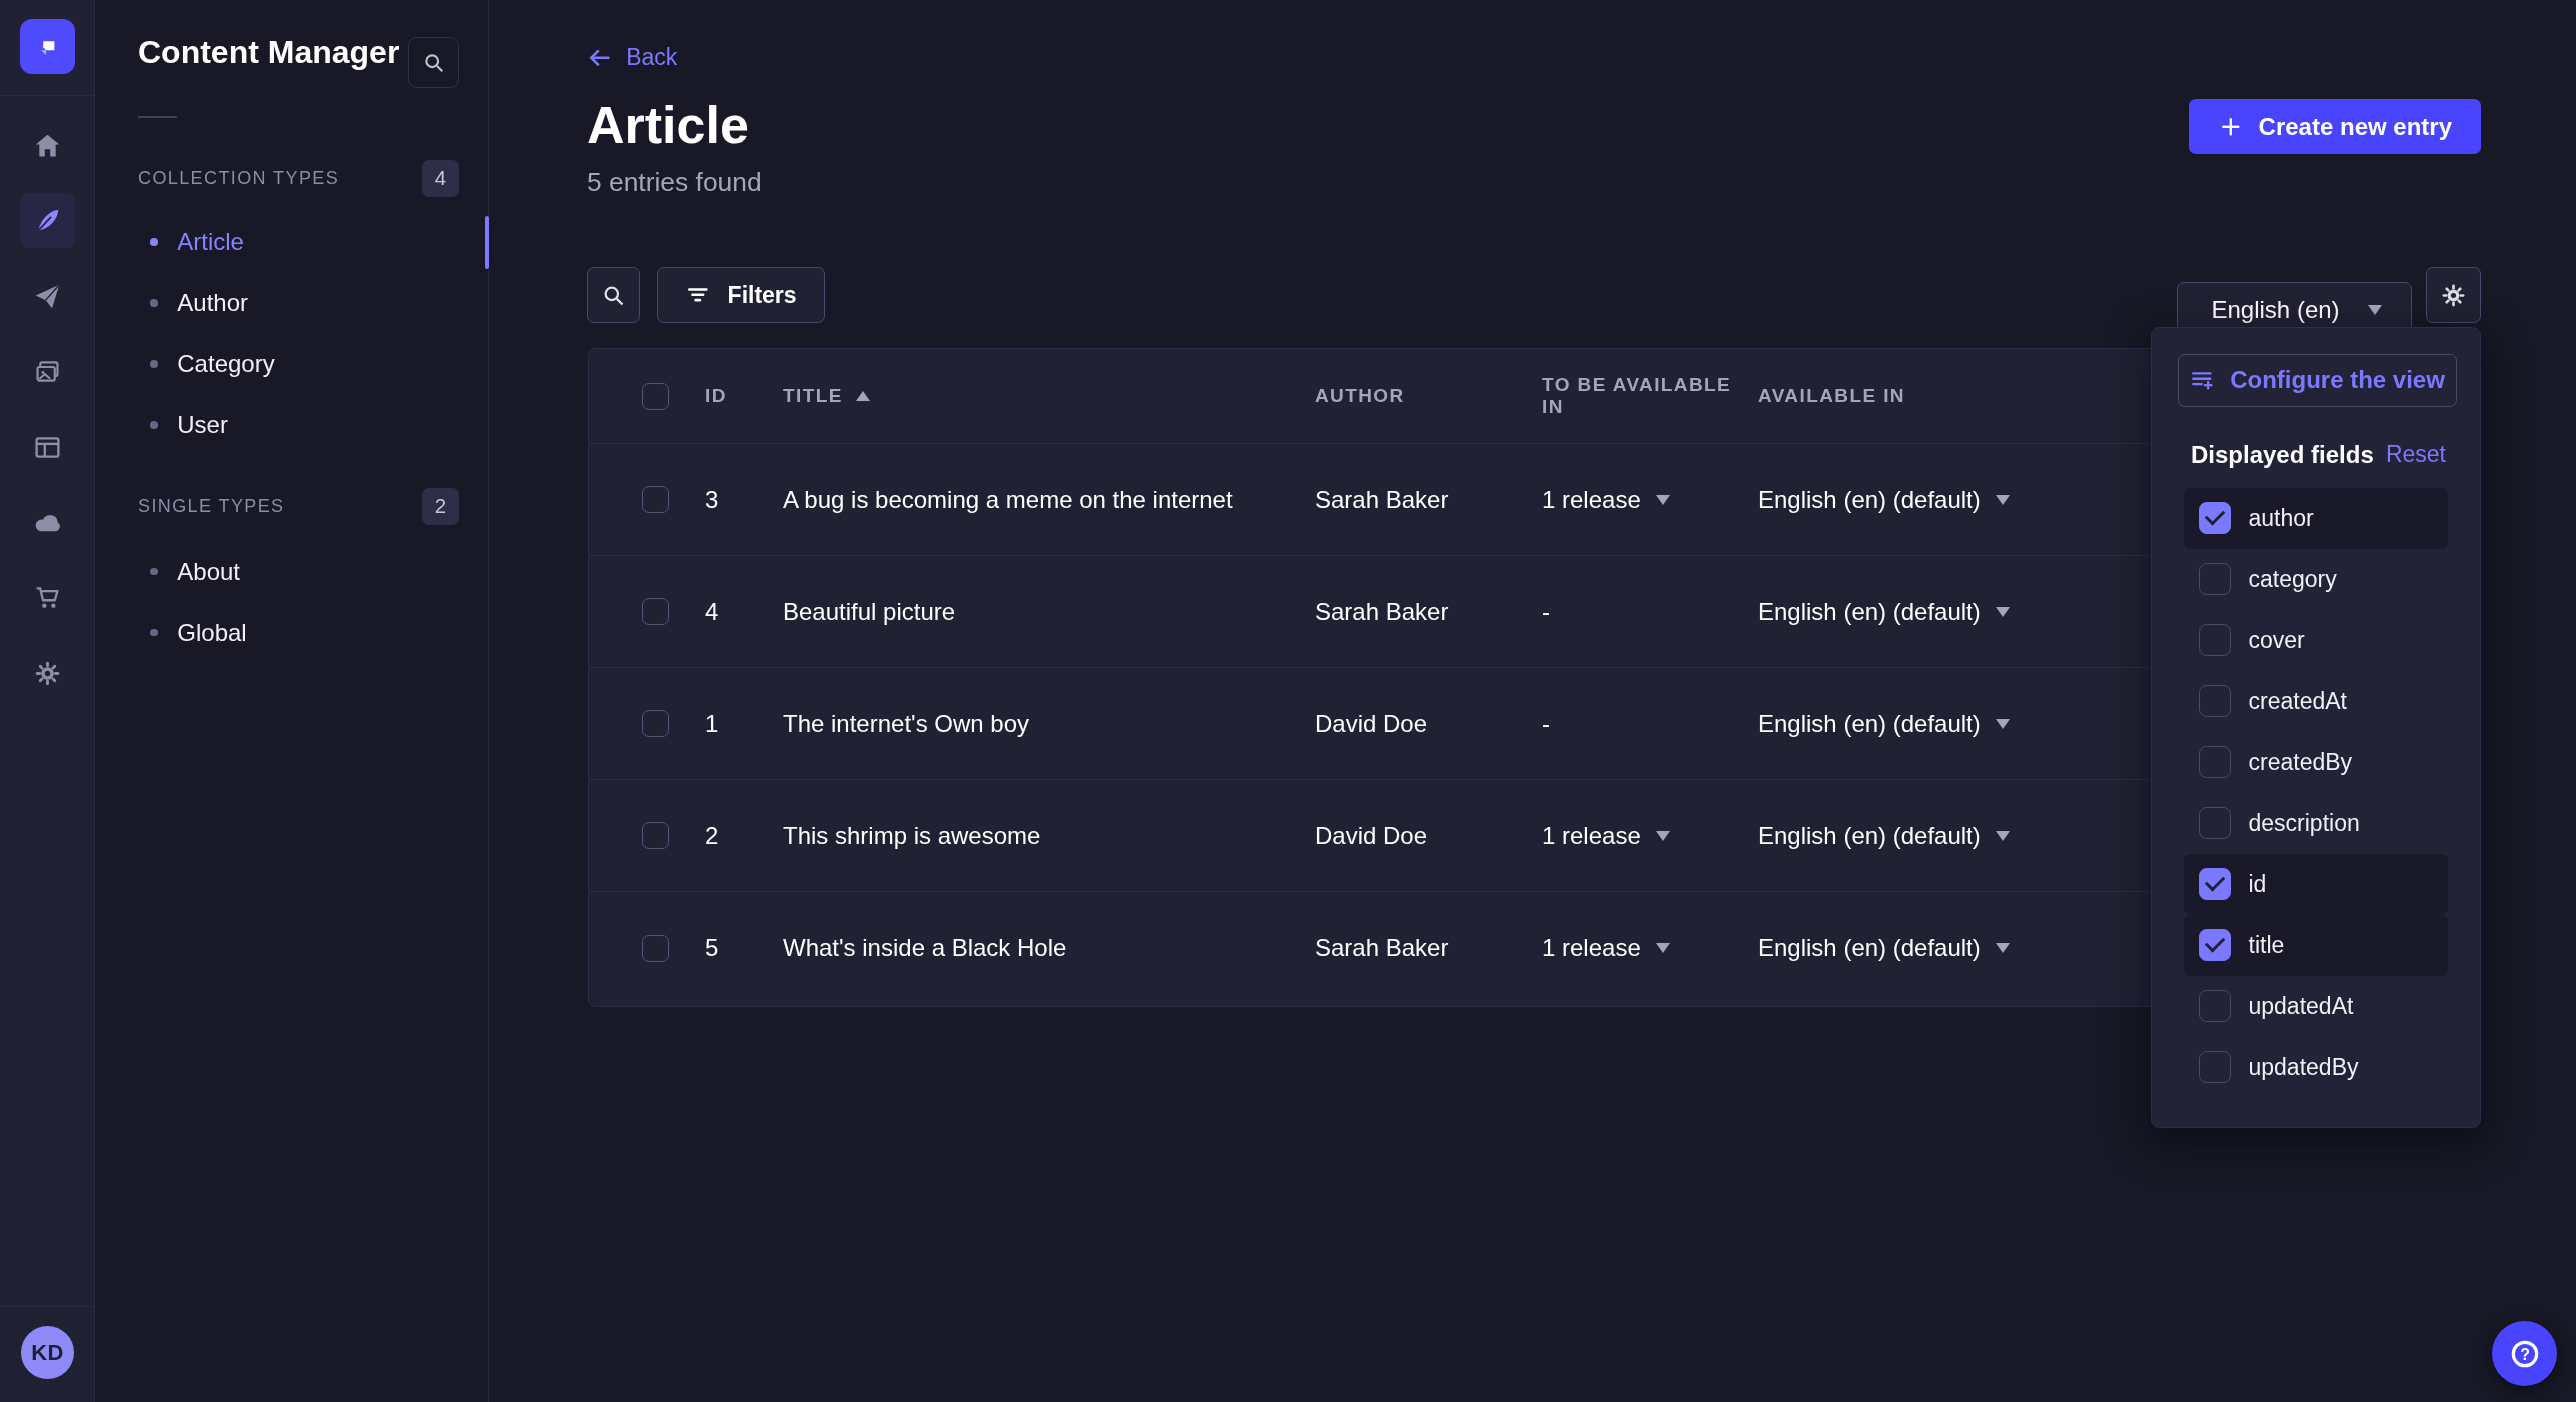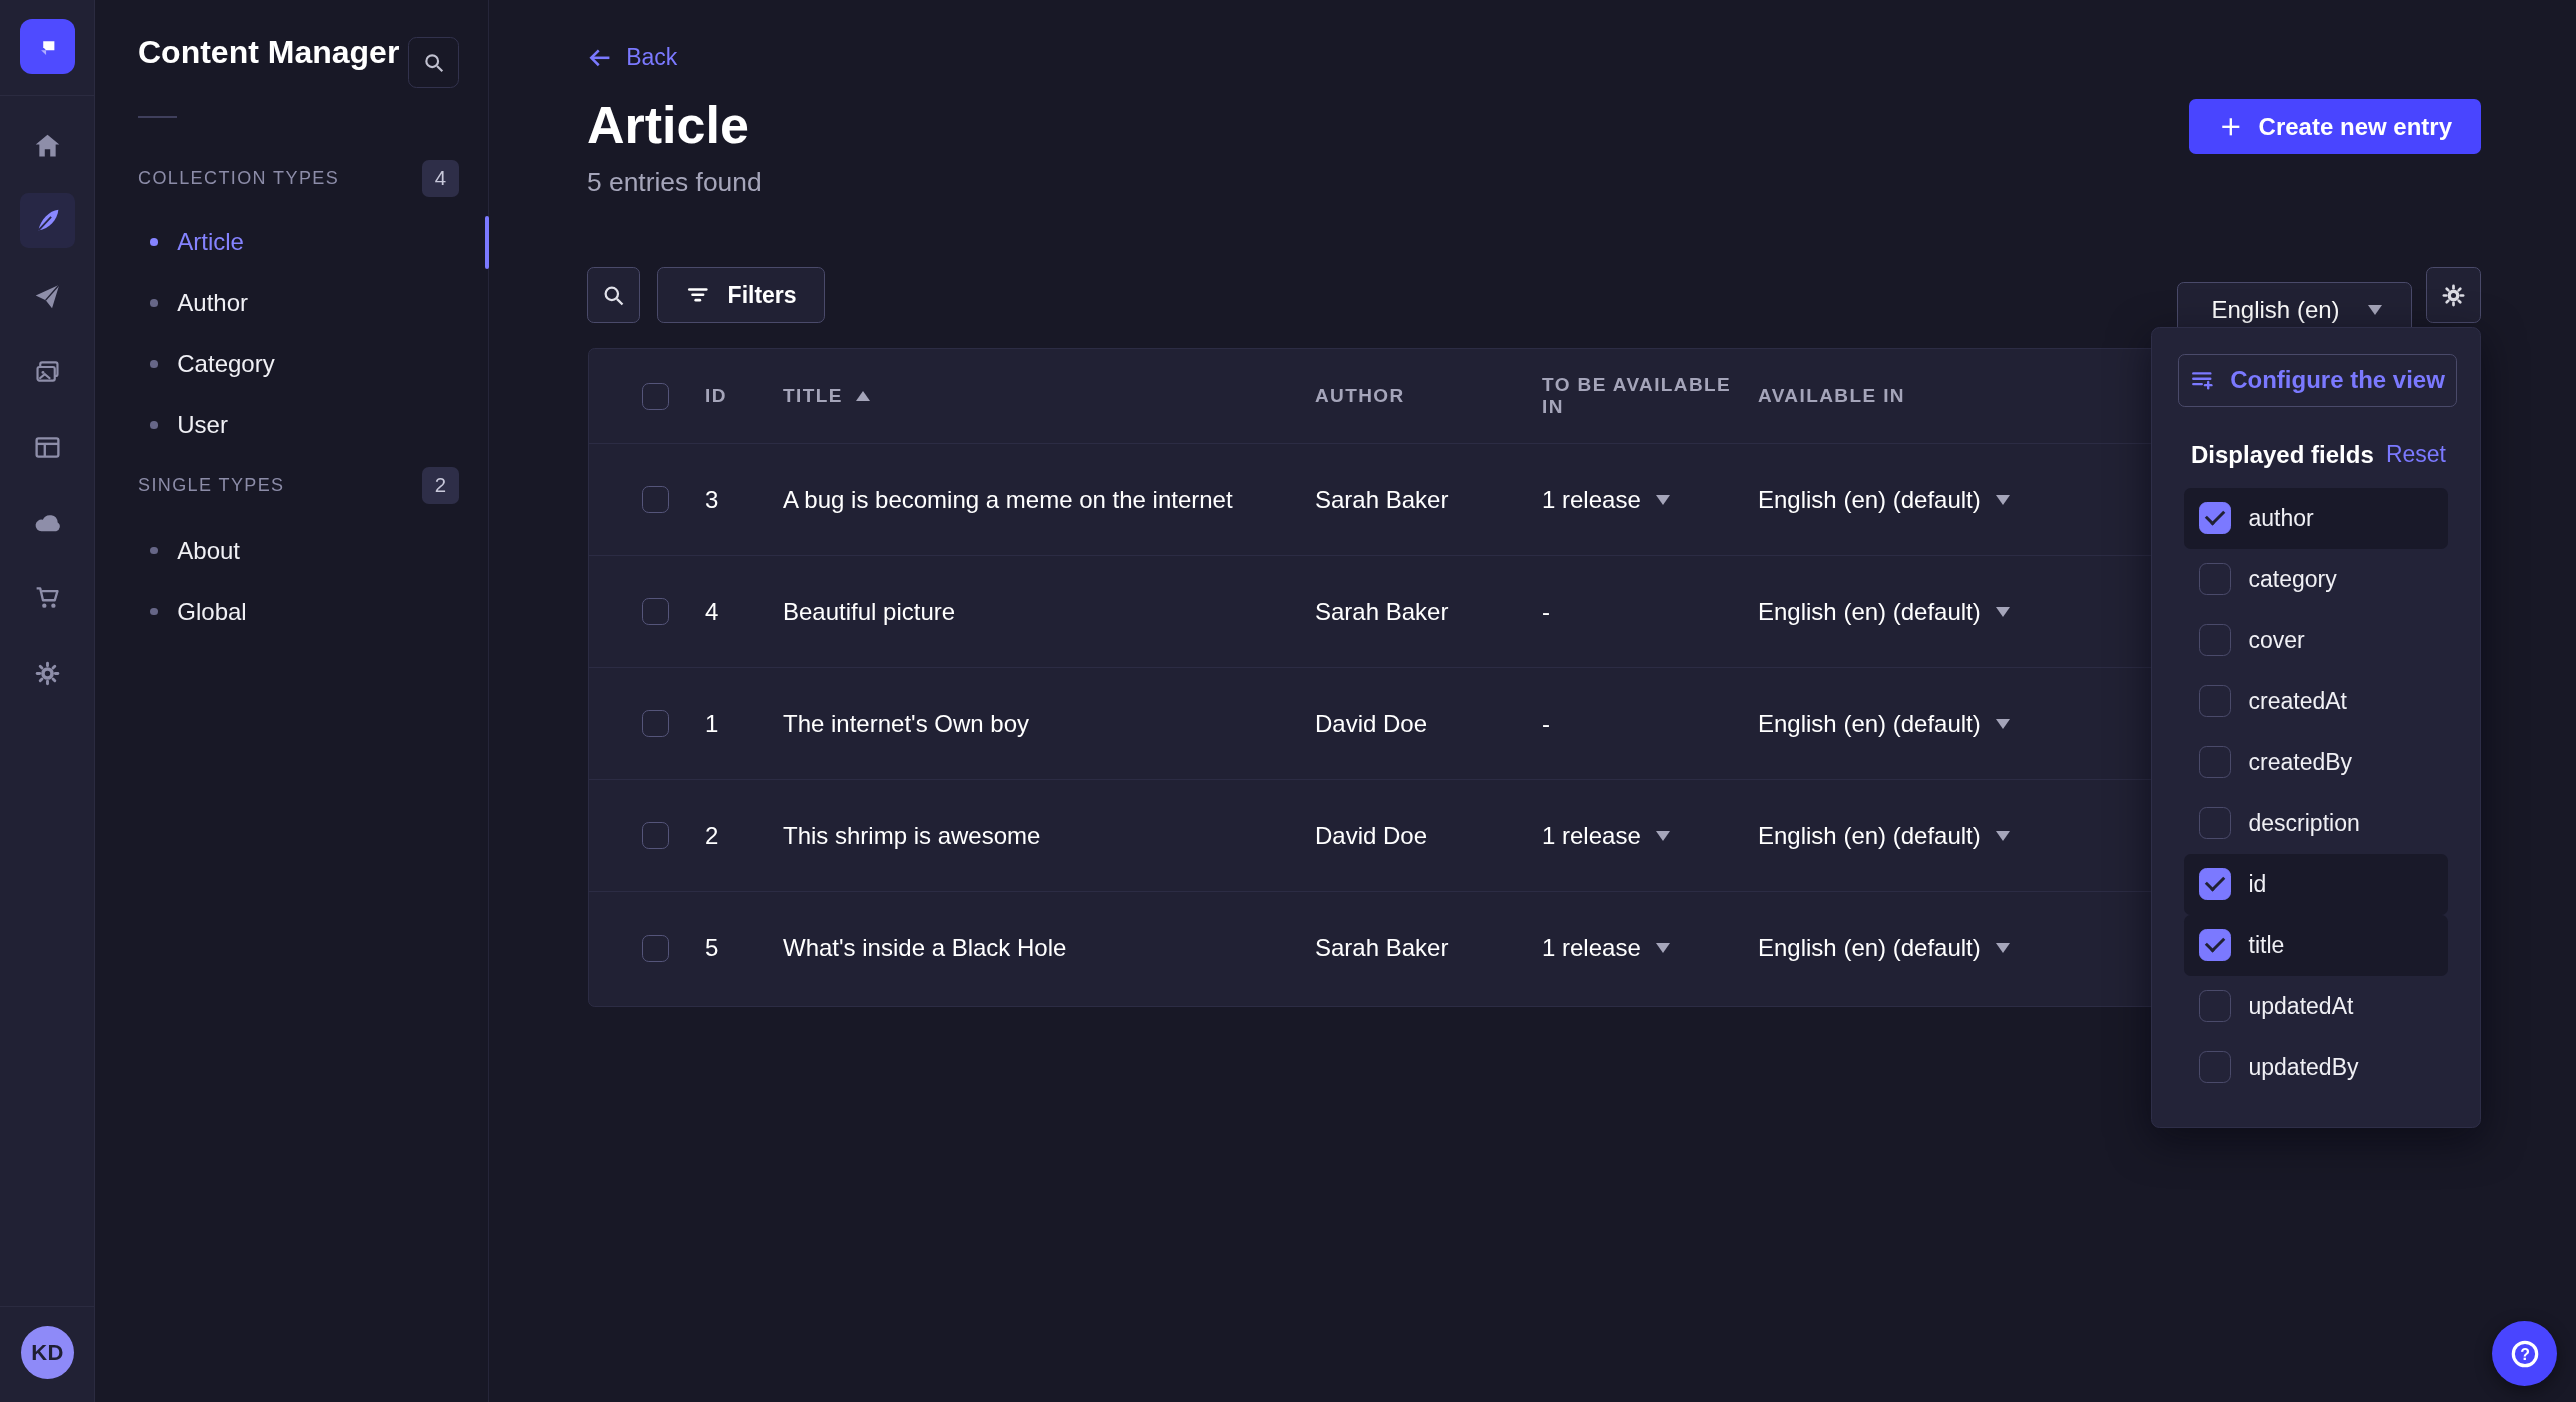--- a/index.html
+++ b/index.html
@@ -223,21 +223,21 @@
           <span class="bullet"></span>
           <span>Category</span>
         </div>
         <div class="nav-item">
           <span class="bullet"></span>
           <span>User</span>
         </div>
       </div>
     </div>
 
-    <div class="section" style="top:467px;">
+    <div class="section" style="top:488px;">
       <div class="section-head">
         <span class="section-label">SINGLE TYPES</span>
         <span class="badge">2</span>
       </div>
       <div class="nav-list" style="margin-top:16px;">
         <div class="nav-item">
           <span class="bullet"></span>
           <span>About</span>
         </div>
         <div class="nav-item">

